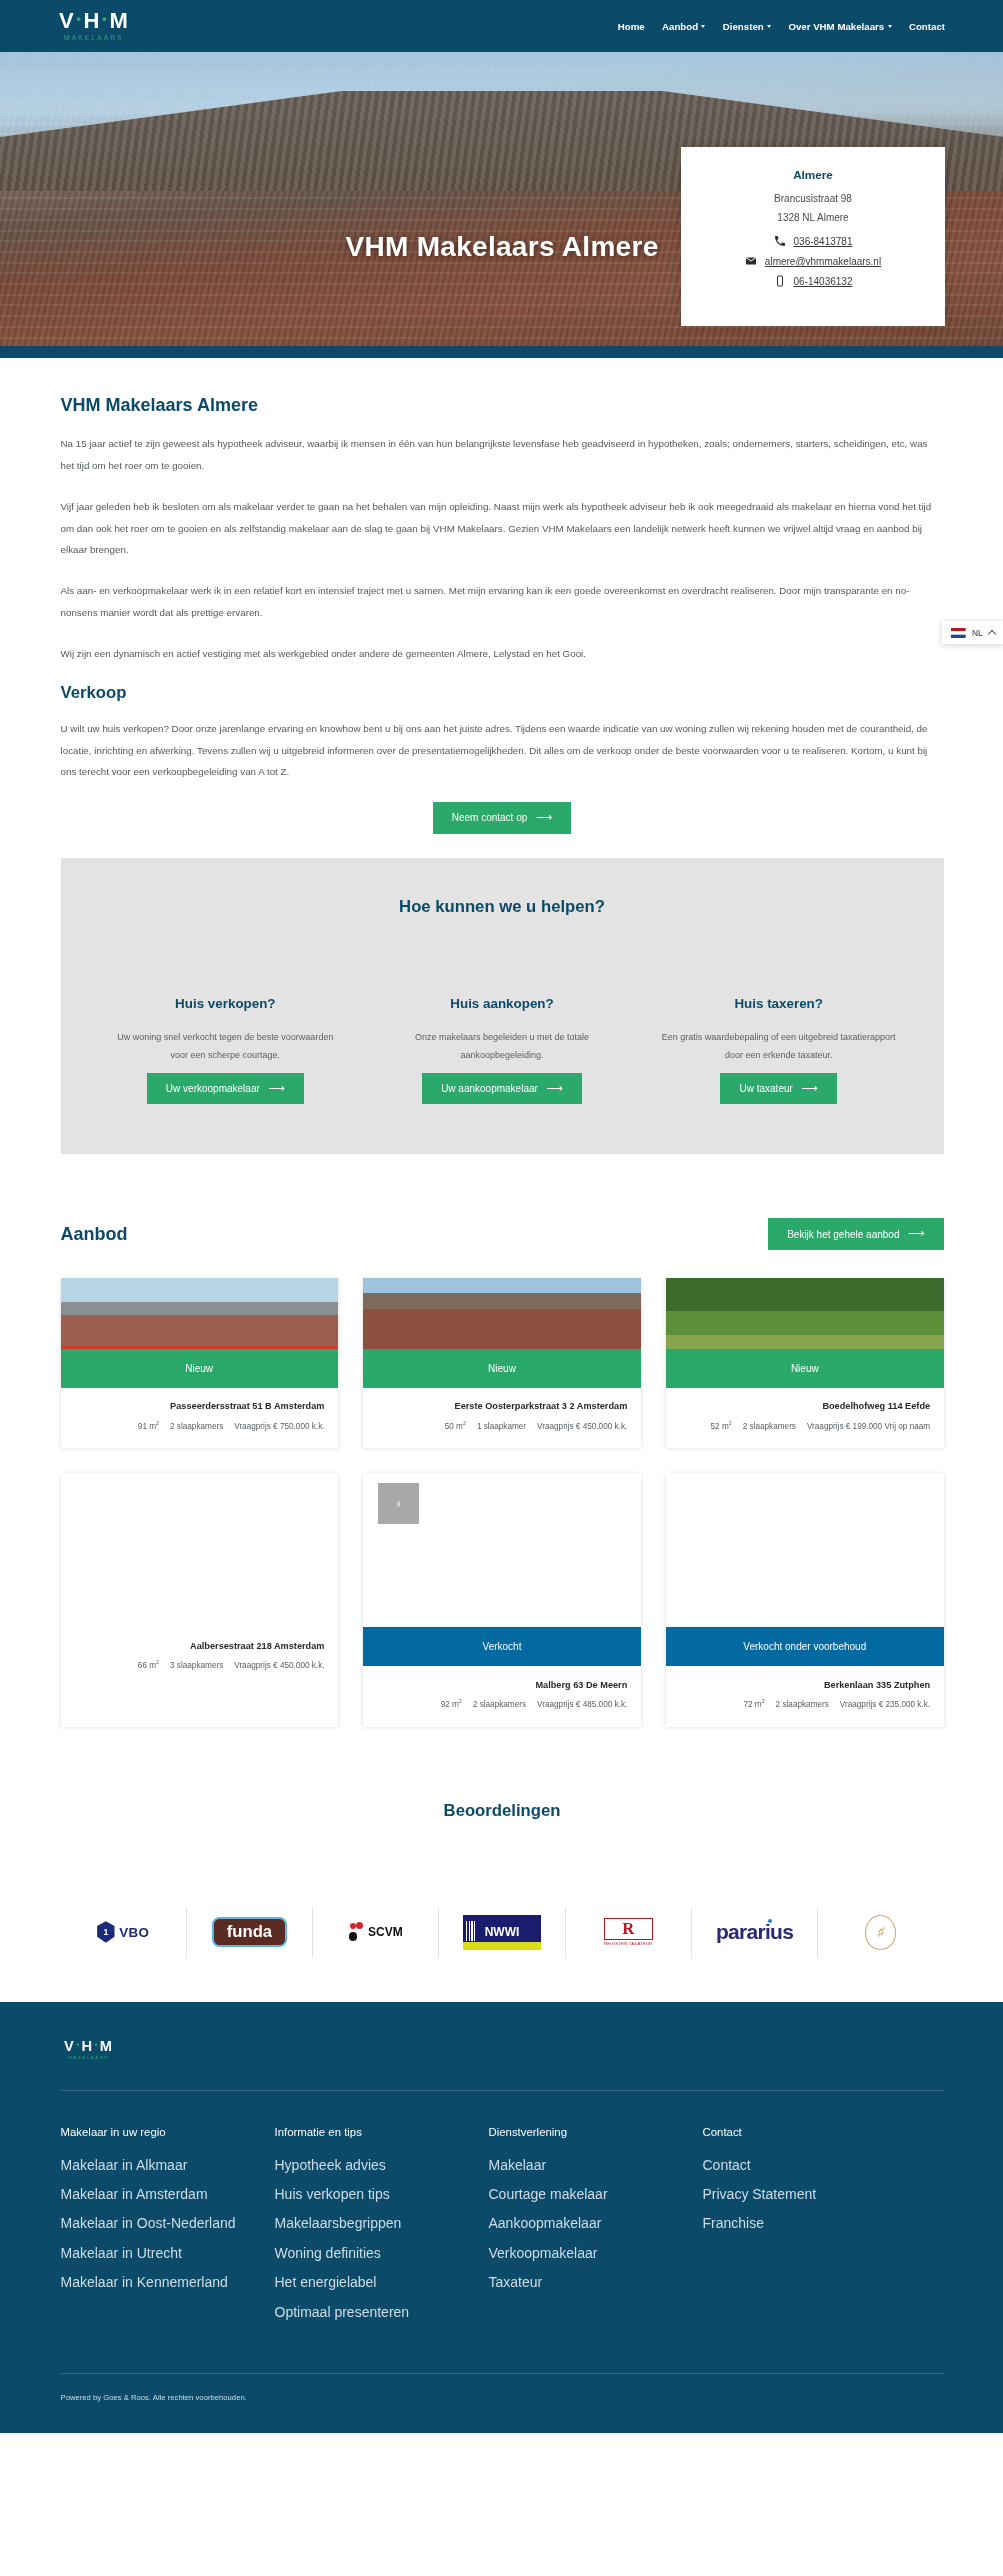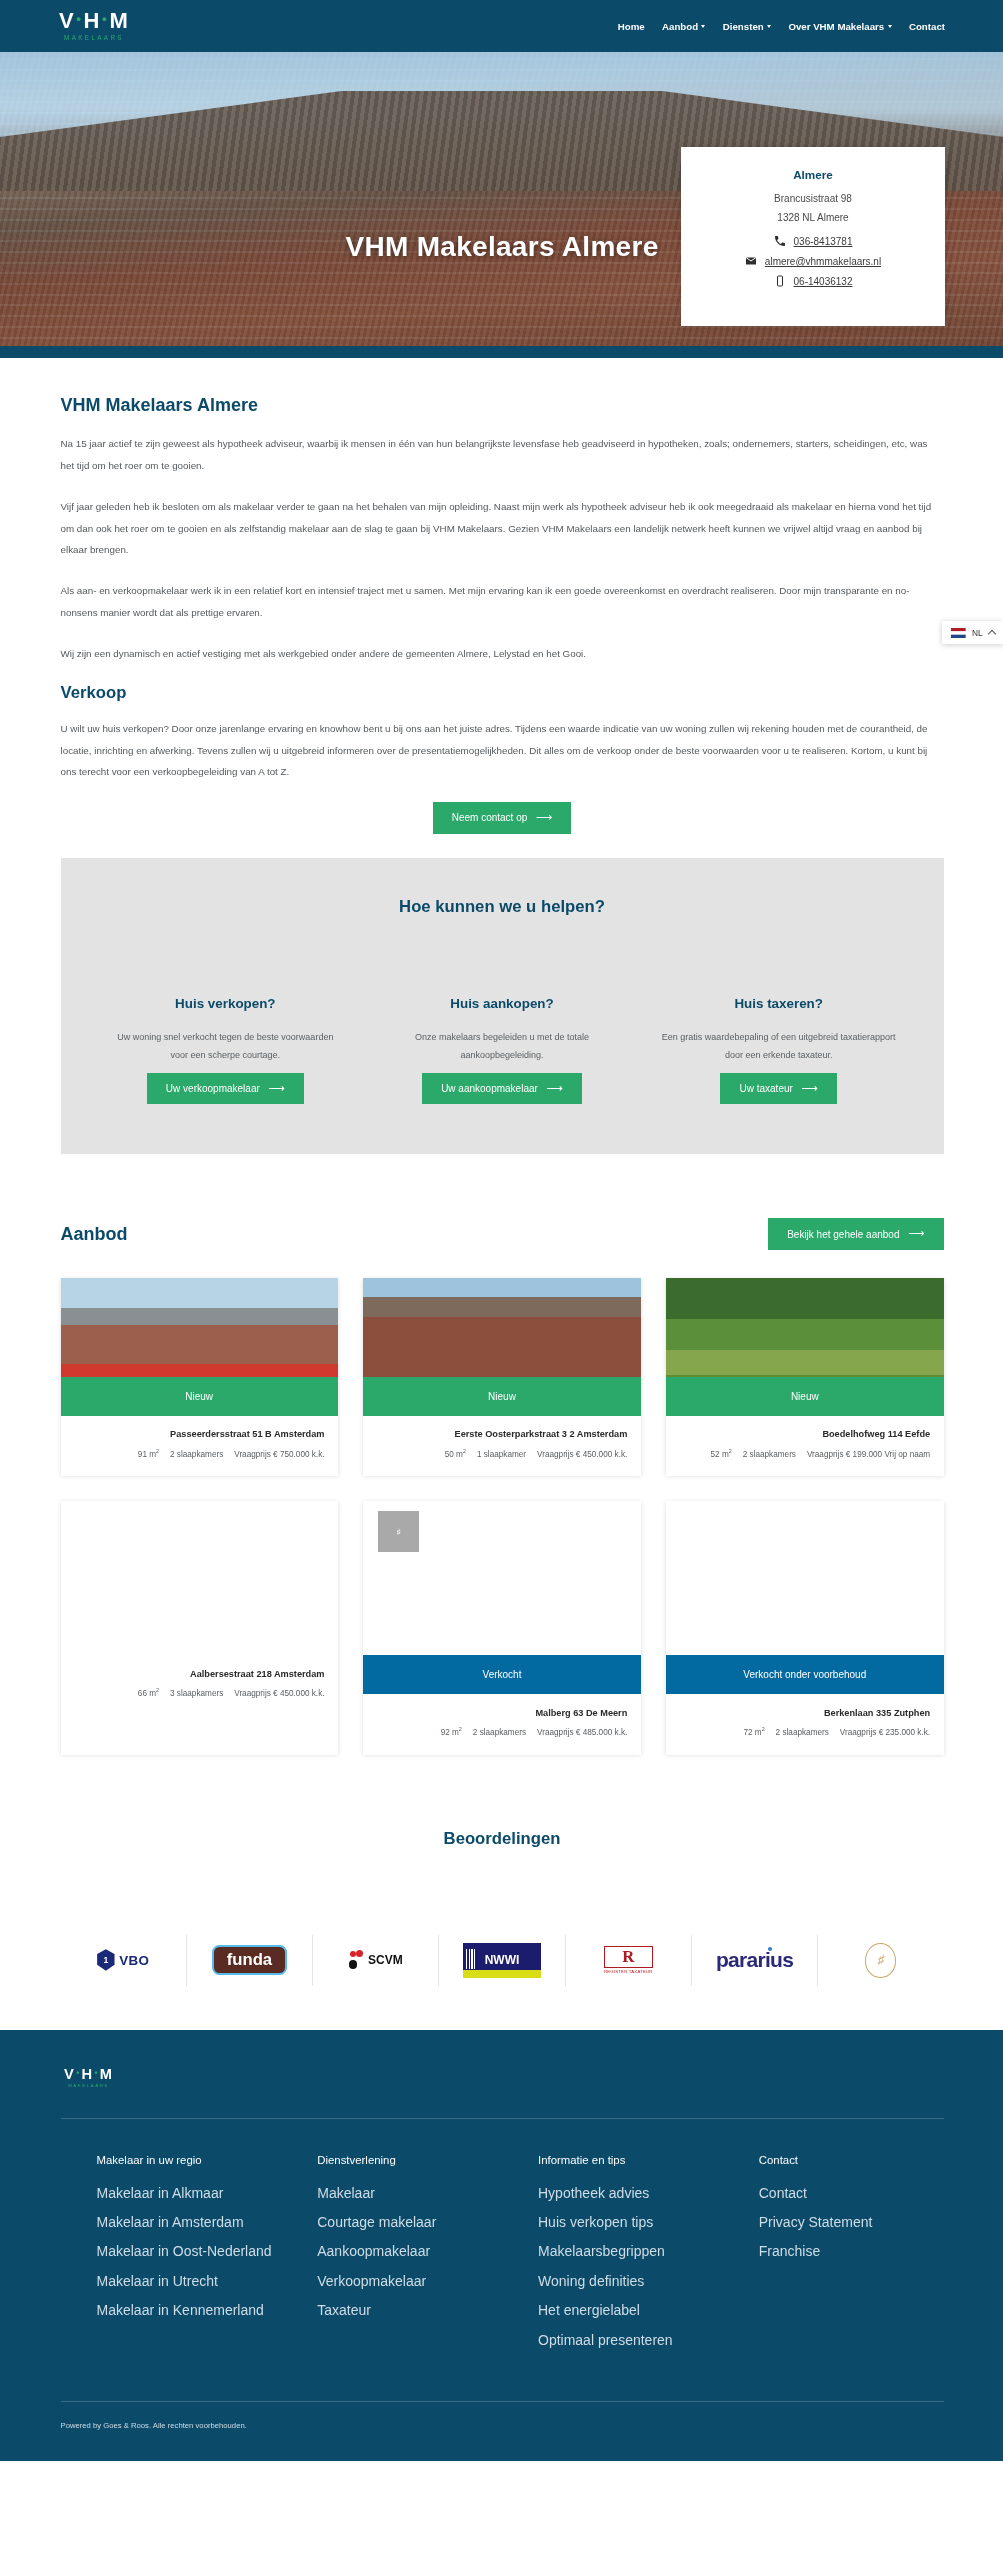--- a/index.html
+++ b/index.html
@@ -96,21 +96,21 @@
   .help-col { flex:1; text-align:center; }
   .help-col h4 { color:#0b4a69; font-size:13.4px; font-weight:bold; margin-bottom:17.4px; }
   .help-col p { font-size:9px; line-height:2.0; color:#5c6063; margin-bottom:8px; min-height:37px; }
 
   
   .aanbod { margin-top:64px; }
   .aanbod-head { display:flex; align-items:center; justify-content:space-between; margin-bottom:28px; }
   .aanbod-head h2 { color:#0b4a69; font-size:18px; font-weight:bold; }
   .grid { display:grid; grid-template-columns:repeat(3,1fr); gap:25.4px; }
   .card { background:#fff; box-shadow:0 0.7px 4.7px rgba(0,0,0,.14); cursor:pointer; }
-  .card-photo { height:138px; position:relative; background:#cfd3d6; overflow:hidden; }
+  .card-photo { height:110px; position:relative; background:#cfd3d6; overflow:hidden; }
   .ph1 { background:linear-gradient(180deg,#b7d3e6 0 22%, #8a8f93 22% 34%, #9a5f4d 34% 62%, #cf3a2c 62% 74%, #2f5f8a 74% 86%, #6a6f73 86% 100%); }
   .ph2 { background:linear-gradient(180deg,#9dc3dd 0 14%, #7d6a5c 14% 28%, #8d4f3d 28% 74%, #7a4436 74% 100%); }
   .ph3 { background:linear-gradient(180deg,#3c6b2e 0 30%, #5c8f3a 30% 52%, #86a64e 52% 70%, #5f8c35 70% 100%); }
   .ph-blank { background:#ffffff; height:154px; }
   .ph-logo { background:#ffffff; height:154px; position:relative; }
   .ph-logo .mark {
     position:absolute; left:14.7px; top:9.4px; width:41px; height:41px; background:#a9a9a9;
     display:flex; align-items:center; justify-content:center; color:#fff; font-size:7.4px;
   }
   .badge {
@@ -175,21 +175,21 @@
             font-family:"Liberation Serif", serif; font-style:italic; }
 
   
   footer { background:#0b4a69; margin-top:27px; padding:37px 0 0; color:#dce7ee; }
   .f-logo { display:flex; flex-direction:column; align-items:center; width:59px; margin-left:59px; line-height:1; }
   .f-logo .m { font-size:14.7px; font-weight:bold; color:#fff; letter-spacing:1px; display:flex; align-items:center;}
   .f-logo .m .dt { color:#2aa96a; font-size:8.7px; margin:0 1.3px; position:relative; top:-1.3px;}
   .f-logo .s { font-size:4.3px; color:#2aa96a; letter-spacing:1.6px; margin-top:2.7px; }
   .f-rule { width:883px; margin:29px auto 0; border-top:0.7px solid rgba(255,255,255,.18); }
   .f-cols { width:883px; margin:0 auto; display:flex; padding:35px 0 13.4px; }
-  .f-col { width:214px;margin-left:36px; }
+  .f-col { width:214px; }
   .f-col h5 { color:#ffffff; font-size:11.4px; font-weight:normal; margin-bottom:19px; }
   .f-col a { display:block; color:#cfdde7; font-size:14px; text-decoration:none; margin-bottom:13.4px; cursor:pointer; }
   .f-rule2 { width:883px; margin:27px auto 0; border-top:0.7px solid rgba(255,255,255,.18); }
   .f-bottom { width:883px; margin:0 auto; padding:19px 0 31px; color:#cfdde7; font-size:7.7px; }
 
   
   .lang {
     position:absolute; right:0; top:621px; background:#ffffff; box-shadow:0 1.3px 6px rgba(0,0,0,.2);
     padding:6.7px 9.4px; display:flex; align-items:center; gap:6px; cursor:pointer; z-index:60;
   }
@@ -491,36 +491,36 @@
       <div class="f-col">
         <h5>Makelaar in uw regio</h5>
         <a>Makelaar in Alkmaar</a>
         <a>Makelaar in Amsterdam</a>
         <a>Makelaar in Oost-Nederland</a>
         <a>Makelaar in Utrecht</a>
         <a>Makelaar in Kennemerland</a>
       </div>
 
       <div class="f-col">
-        <h5>Dienstverlening</h5>
-        <a>Makelaar</a>
-        <a>Courtage makelaar</a>
-        <a>Aankoopmakelaar</a>
-        <a>Verkoopmakelaar</a>
-        <a>Taxateur</a>
-      </div>
-
-      <div class="f-col">
         <h5>Informatie en tips</h5>
         <a>Hypotheek advies</a>
         <a>Huis verkopen tips</a>
         <a>Makelaarsbegrippen</a>
         <a>Woning definities</a>
         <a>Het energielabel</a>
         <a>Optimaal presenteren</a>
+      </div>
+
+      <div class="f-col">
+        <h5>Dienstverlening</h5>
+        <a>Makelaar</a>
+        <a>Courtage makelaar</a>
+        <a>Aankoopmakelaar</a>
+        <a>Verkoopmakelaar</a>
+        <a>Taxateur</a>
       </div>
 
       <div class="f-col">
         <h5>Contact</h5>
         <a>Contact</a>
         <a>Privacy Statement</a>
         <a>Franchise</a>
       </div>
 
     </div>

